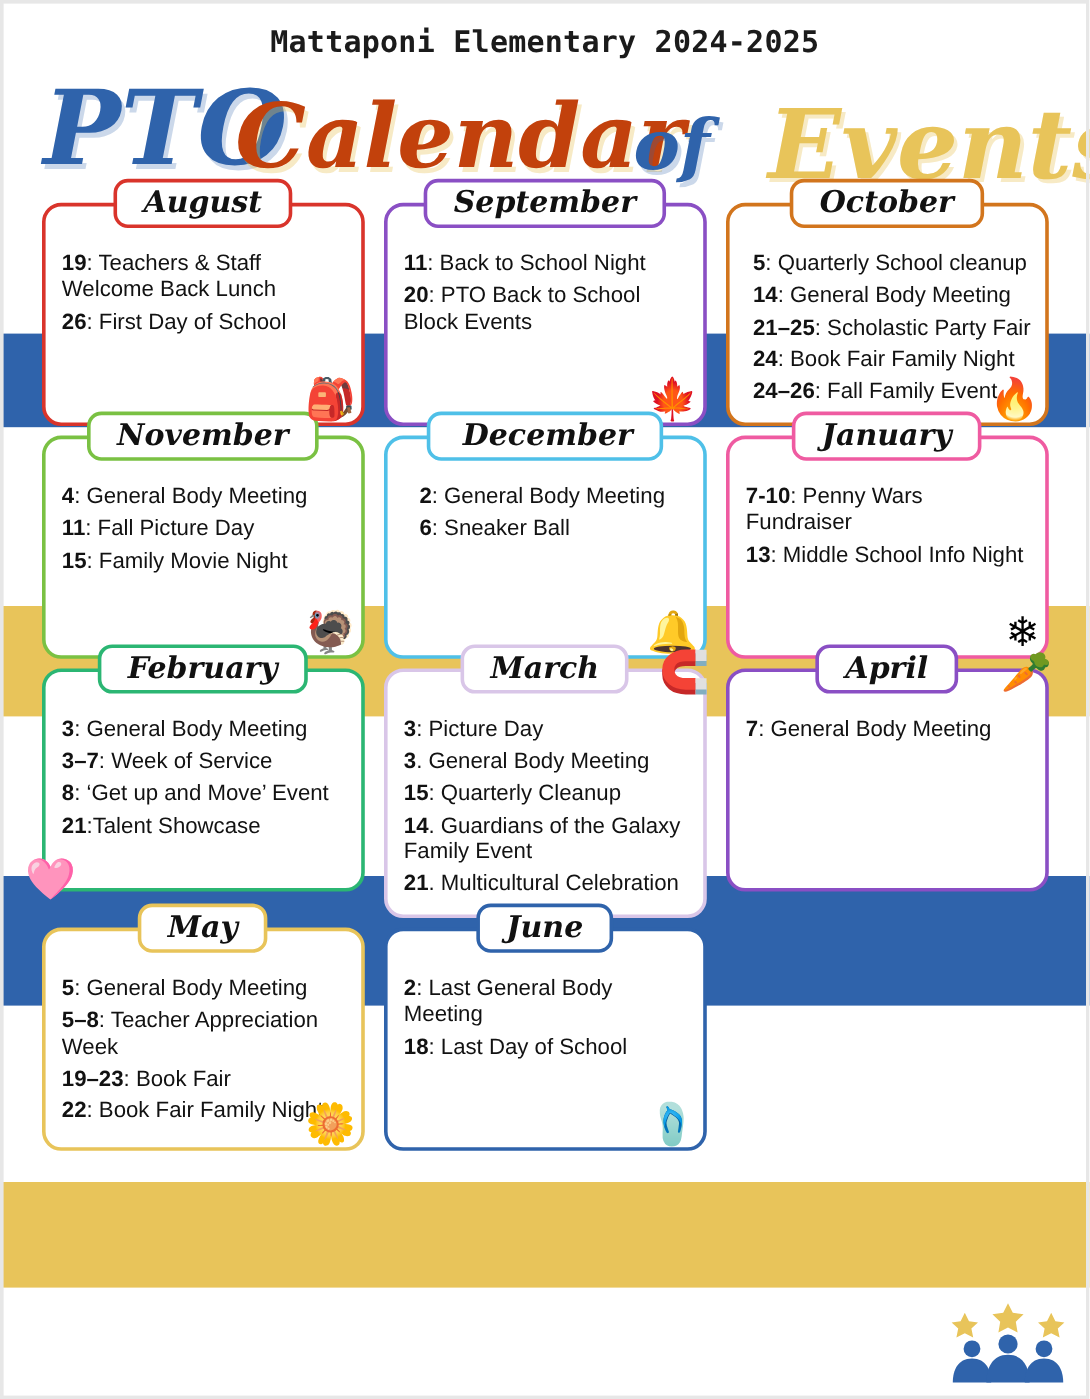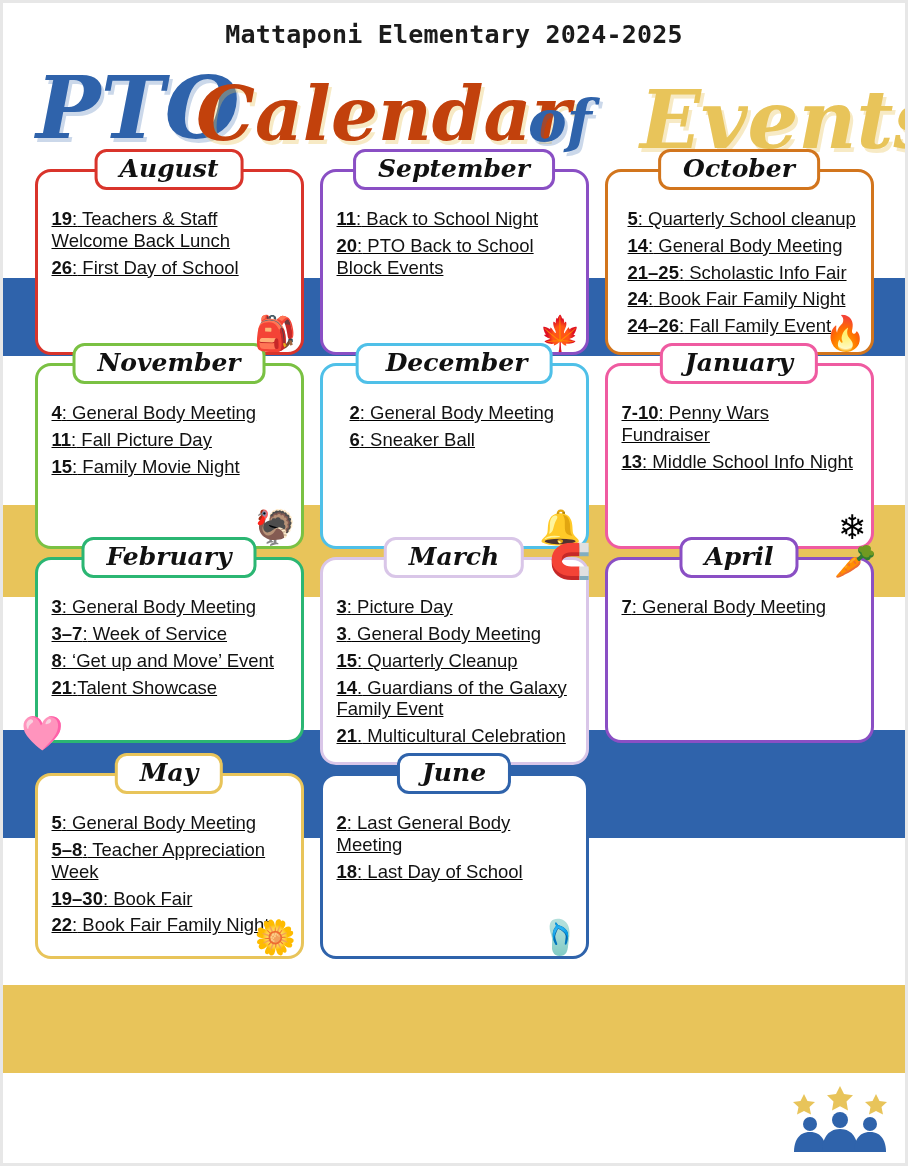--- a/index.html
+++ b/index.html
@@ -92,21 +92,20 @@
   .grid {
     position: relative;
     z-index: 6;
     display: grid;
     grid-template-columns: repeat(3, 285px);
     justify-content: center;
     column-gap: 0px;
     row-gap: 0px;
     padding: 0 10px;
     margin-top: 4px;
-    text-decoration: underline;
   }
   .cell {
     position: relative;
     padding: 0 8px 8px 8px;
     box-sizing: border-box;
   }
   .month-card {
     position: relative;
     background: #ffffff;
     border: 3px solid #999;
@@ -228,21 +227,21 @@
         </ul>
         <div class="deco deco-br">🍁</div>
       </div>
     </div>
     <div class="cell c-oct">
       <div class="month-card">
         <div class="month-label">October</div>
         <ul class="events">
           <li><b>5</b><span>:</span><span> Quarterly School cleanup</span></li>
           <li><b>14</b><span>:</span><span> General Body Meeting</span></li>
-          <li><b>21–25</b><span>:</span><span> Scholastic Info Fair</span></li>
+          <li><b>21–25</b><span>:</span><span> Scholastic Party Fair</span></li>
           <li><b>24</b><span>:</span><span>  Book Fair Family Night</span></li>
           <li><b>24–26</b><span>:</span><span> Fall Family Event</span></li>
         </ul>
         <div class="deco deco-br">🔥</div>
       </div>
     </div>
     <div class="cell c-nov">
       <div class="month-card">
         <div class="month-label">November</div>
         <ul class="events">
@@ -306,21 +305,21 @@
         </ul>
         <div class="deco deco-tr">🥕</div>
       </div>
     </div>
     <div class="cell c-may">
       <div class="month-card">
         <div class="month-label">May</div>
         <ul class="events">
           <li><b>5</b><span>:</span><span> General Body Meeting</span></li>
           <li><b>5–8</b><span>:</span><span> Teacher Appreciation Week</span></li>
-          <li><b>19–30</b><span>:</span><span> Book Fair</span></li>
+          <li><b>19–23</b><span>:</span><span> Book Fair</span></li>
           <li><b> 22</b><span>:</span><span> Book Fair Family Night</span></li>
         </ul>
         <div class="deco deco-br">🌼</div>
       </div>
     </div>
     <div class="cell c-jun">
       <div class="month-card">
         <div class="month-label">June</div>
         <ul class="events">
           <li><b>2</b><span>:</span><span> Last General Body Meeting</span></li>

